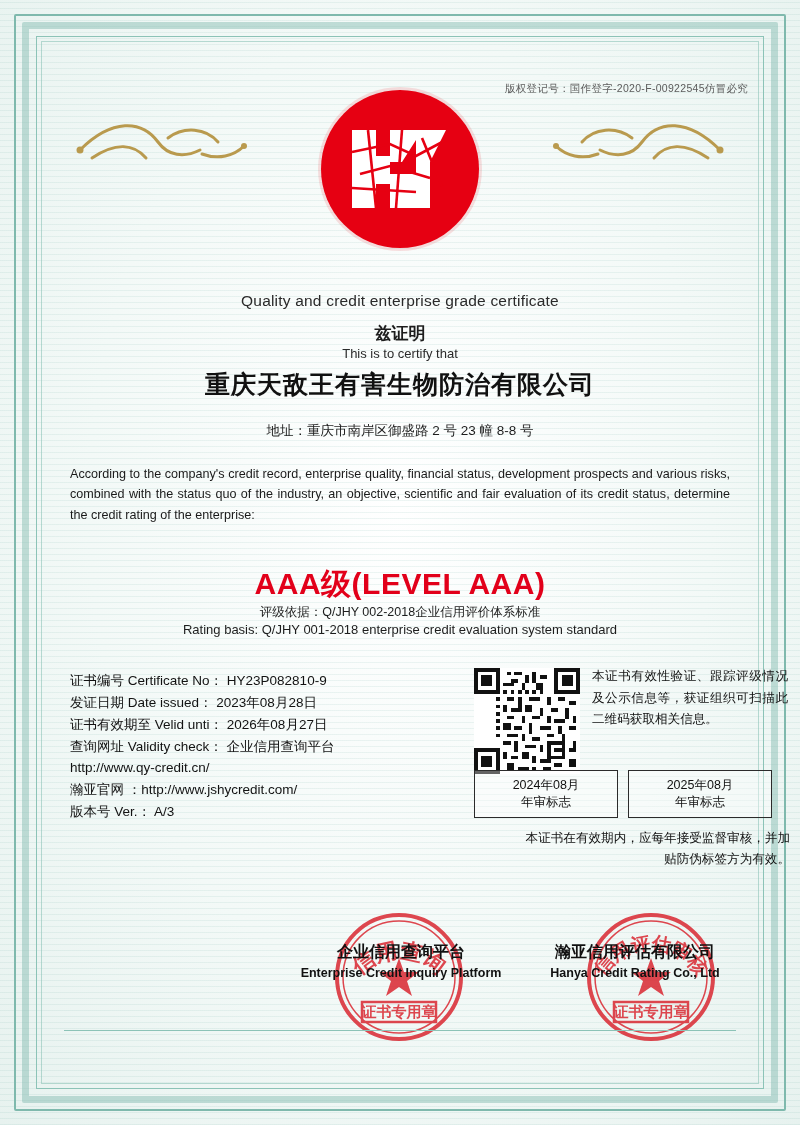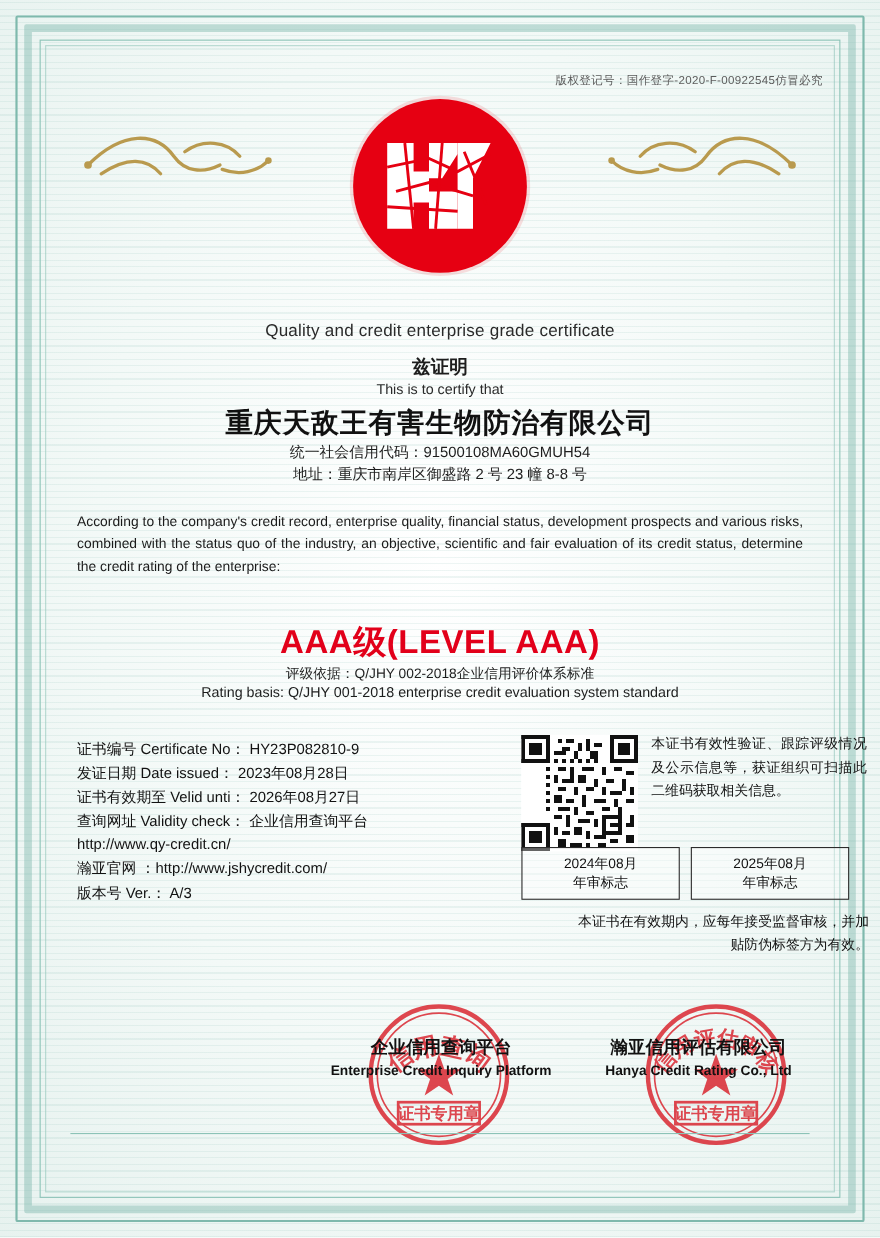--- a/index.html
+++ b/index.html
@@ -43,21 +43,21 @@
   .corner.tl{left:28px;top:28px;border-right:none;border-bottom:none;}
   .corner.tr{right:28px;top:28px;border-left:none;border-bottom:none;}
   .corner.bl{left:28px;bottom:28px;border-right:none;border-top:none;}
   .corner.br{right:28px;bottom:28px;border-left:none;border-top:none;}
 
   .content{
     position:absolute;left:46px;top:46px;right:46px;bottom:46px;
   }
 
   .copyright{
-    position:absolute;top:20px;right:6px;
+    position:absolute;top:36px;right:6px;
     font-size:10.5px;color:#5b5b5b;
     letter-spacing:0.3px;
     white-space:nowrap;
   }
 
   
   .flourish{
     position:absolute;top:62px;width:200px;height:70px;
     pointer-events:none;
   }
@@ -250,21 +250,20 @@
         </g>
       </svg>
     </div>
 
     <div class="title-en">Quality and credit enterprise grade certificate</div>
 
     <div class="certify-cn">兹证明</div>
     <div class="certify-en">This is to certify that</div>
 
     <div class="company">重庆天敌王有害生物防治有限公司</div>
-    <div class="code">统一社会信用代码：91500108MA60GMUH54</div>
     <div class="addr">地址：重庆市南岸区御盛路 2 号 23 幢 8-8 号</div>
 
     <div class="para">
       <div class="en">According to the company's credit record, enterprise quality, financial status, development prospects and various risks, combined with the status quo of the industry, an objective, scientific and fair evaluation of its credit status, determine the credit rating of the enterprise:</div>
     </div>
 
     <div class="level">AAA级(LEVEL AAA)</div>
 
     <div class="basis-cn">评级依据：Q/JHY 002-2018企业信用评价体系标准</div>
     <div class="basis-en">Rating basis: Q/JHY 001-2018 enterprise credit evaluation system standard</div>

